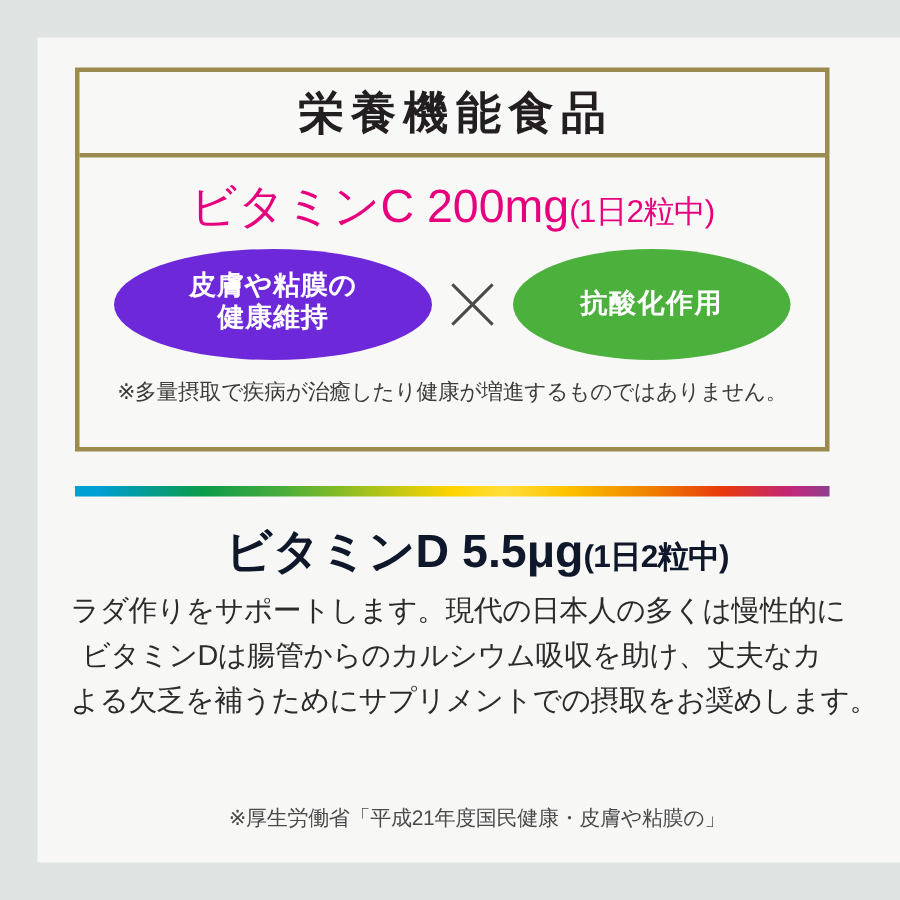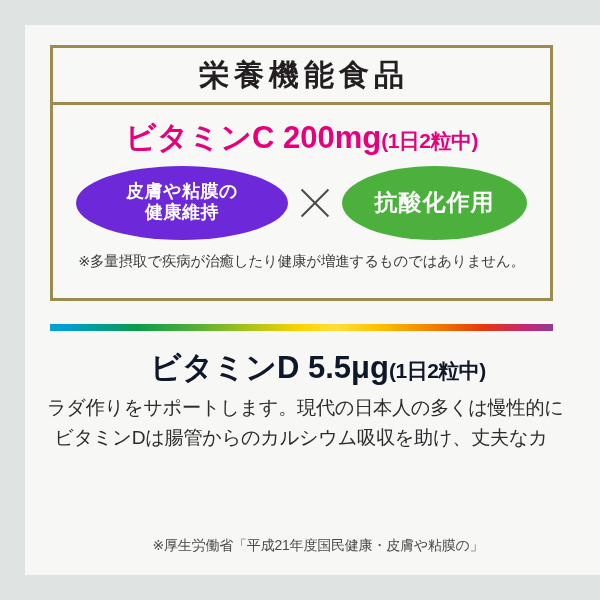--- a/index.html
+++ b/index.html
@@ -61,21 +61,21 @@
     position: relative;
     height: 196px;
   }
 
   
   .vc-headline {
     text-align: center;
     margin-top: 12px;
     white-space: nowrap;
     color: #e6007e;
-    font-weight: 700;
+    font-weight: 400;
   }
   .vc-headline .big {
     font-size: 31px;
     letter-spacing: 0px;
   }
   .vc-headline .paren {
     font-size: 21px;
     letter-spacing: -0.5px;
   }
 
@@ -102,21 +102,21 @@
     height: 74px;
     background: #6d28d9;
     font-size: 18px;
     letter-spacing: 0.5px;
     font-family: Liberation Mono, monospace;
   }
   .ellipse.green {
     width: 185px;
     height: 74px;
     background: #4cb13c;
-    font-size: 23px;
+    font-size: 18px;
     letter-spacing: 1px;
   }
   .times-mark {
     width: 34px;
     height: 34px;
     flex: 0 0 34px;
     position: relative;
   }
   .times-mark::before,
   .times-mark::after {
@@ -252,17 +252,18 @@
 
   <div class="rainbow-bar"></div>
 
   <div class="vd-headline">
     <span class="big">ビタミンD 5.5μg</span><span class="paren">(1日2粒中)</span>
   </div>
 
   <div class="vd-body">
     <div class="line">ラダ作りをサポートします。現代の日本人の多くは慢性的に</div>
     <div class="line">ビタミンDは腸管からのカルシウム吸収を助け、丈夫なカ</div>
+    <div class="line">よる欠乏を補うためにサプリメントでの摂取をお奨めします。</div>
   </div>
 
   <div class="vd-footnote">※厚生労働省「平成21年度国民健康・皮膚や粘膜の」</div>
 
 </div>
 
 </body></html>

